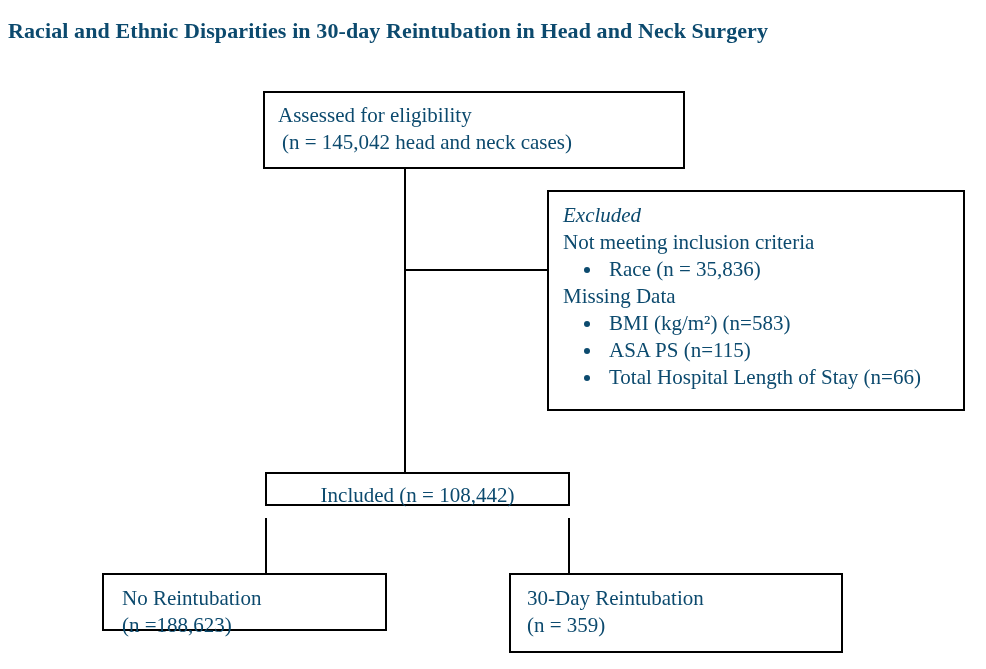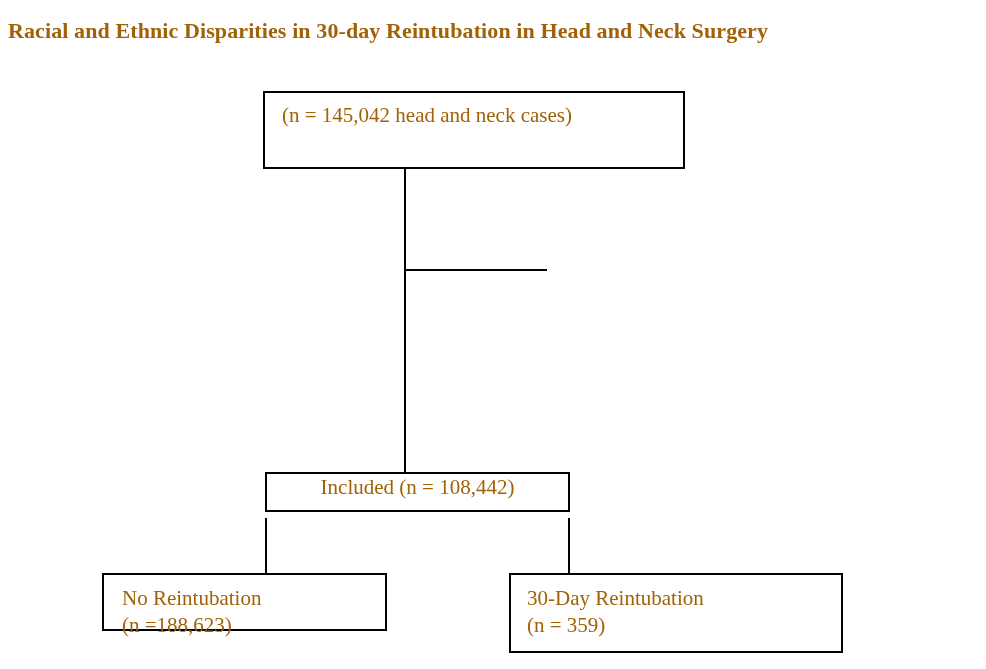--- a/index.html
+++ b/index.html
@@ -6,21 +6,21 @@
     margin: 0;
     padding: 0;
     background: #ffffff;
   }
   .canvas {
     position: relative;
     width: 986px;
     height: 669px;
     background: #ffffff;
     font-family: "Liberation Serif", "DejaVu Serif", serif;
-    color: #a16207;
+    color: #0c4a6e;
     overflow: hidden;
   }
   .title {
     position: absolute;
     left: 8px;
     top: 18px;
     margin: 0;
     font-size: 22px;
     font-weight: bold;
     letter-spacing: 0.1px;
@@ -47,22 +47,23 @@
   }
   .box-excluded .heading { font-style: italic; }
   .box-excluded ul {
     margin: 0;
     padding: 0 0 0 40px;
     list-style: disc outside;
   }
   .box-excluded li { line-height: 27px; padding-left: 6px; }
   .box-included {
     left: 265px; top: 472px;
-    width: 305px; height: 40px;
+    width: 305px; height: 34px;
     text-align: center;
+    padding-top: 8px;
   }
   .box-no-reint {
     left: 102px; top: 573px;
     width: 285px; height: 58px;
     padding: 10px 8px 0 18px;
   }
   .box-reint {
     left: 509px; top: 573px;
     width: 334px; height: 80px;
     padding: 10px 8px 0 16px;
@@ -82,23 +83,37 @@
 <div class="canvas">
 
   <h1 class="title">Racial and Ethnic Disparities in 30-day Reintubation in Head and Neck Surgery</h1>
 
   <div class="connector conn-v-main"></div>
   <div class="connector conn-h-excl"></div>
   <div class="connector conn-v-left"></div>
   <div class="connector conn-v-right"></div>
 
   <div class="box box-assessed">
+    <div>Assessed for eligibility</div>
     <div class="second-line">(n = 145,042 head and neck cases)</div>
   </div>
 
+  <div class="box box-excluded">
+    <div class="heading">Excluded</div>
+    <div>Not meeting inclusion criteria</div>
+    <ul>
+      <li>Race (n = 35,836)</li>
+    </ul>
+    <div>Missing Data</div>
+    <ul>
+      <li>BMI (kg/m²) (n=583)</li>
+      <li>ASA PS (n=115)</li>
+      <li>Total Hospital Length of Stay (n=66)</li>
+    </ul>
+  </div>
 
   <div class="box box-included">
     <span>Included (n = 108,442)</span>
   </div>
 
   <div class="box box-no-reint">
     <div>No Reintubation</div>
     <div>(n =188,623)</div>
   </div>
 

